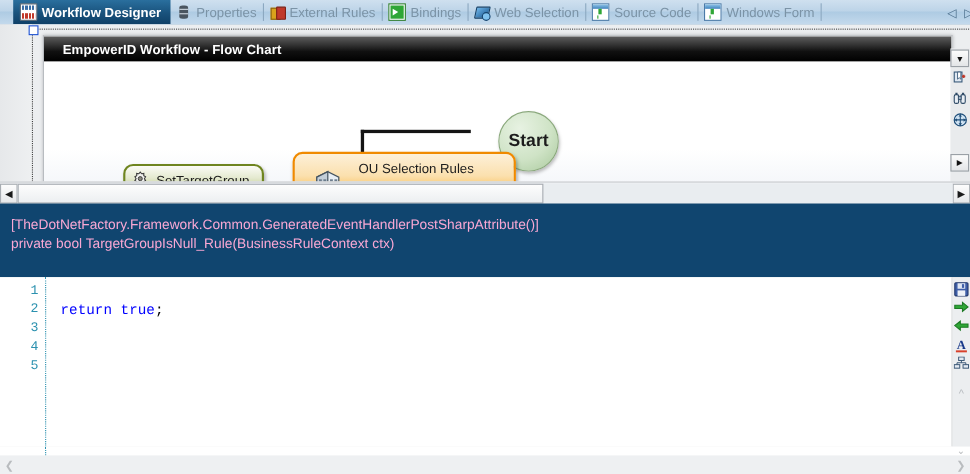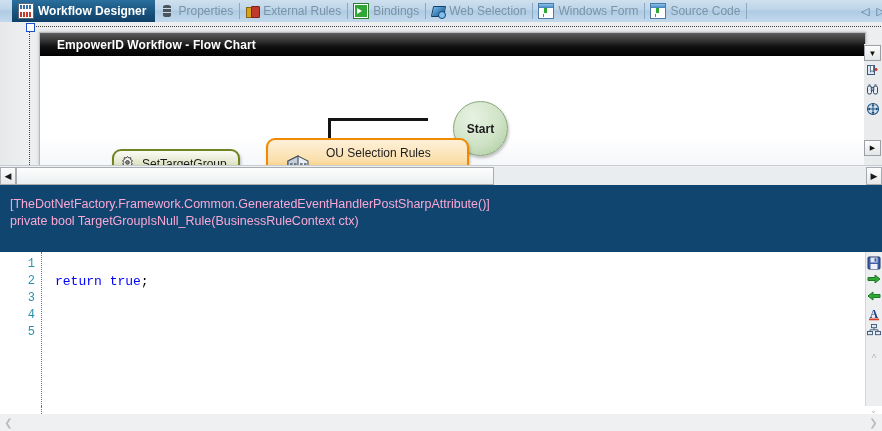--- a/index.html
+++ b/index.html
@@ -106,21 +106,21 @@
     background:linear-gradient(to bottom,#ffffff 0%,#ffffff 72%,#f5f7fa 100%);}
 
   
   .node{position:absolute;box-sizing:border-box;}
   .node-start{
     left:413px;top:45px;width:55px;height:55px;border-radius:50%;
     background:radial-gradient(circle at 35% 28%,#e7f2e2 0%,#cfe3c6 55%,#a9c99c 100%);
     border:1px solid #8aa87c;
     box-shadow:1px 2px 3px rgba(0,0,0,.25);
     display:flex;align-items:center;justify-content:center;
-    font-size:12px;font-weight:bold;color:#1c1c1c;
+    font-size:16px;font-weight:bold;color:#1c1c1c;
   }
   .node-ou{
     left:226px;top:82px;width:203px;height:48px;border-radius:9px;
     background:linear-gradient(to bottom,#fdf0d8 0%,#fbe0ae 45%,#f8a81c 100%);
     border:2px solid #f08a00;
     box-shadow:1px 2px 3px rgba(0,0,0,.25);
   }
   .node-ou .lbl{position:absolute;left:58px;top:6px;font-size:12px;color:#1c1c1c;}
   .node-stg{
     left:72px;top:93px;width:128px;height:40px;border-radius:9px;
@@ -233,27 +233,27 @@
     </div>
 
     <div class="tab">
       <span class="tabicon ic-ws"></span>
       <span>Web Selection</span>
       <span class="sep"></span>
     </div>
 
     <div class="tab">
       <span class="tabicon ic-form"></span>
+      <span>Source Code</span>
+      <span class="sep"></span>
+    </div>
+
+    <div class="tab">
+      <span class="tabicon ic-form"></span>
       <span>Windows Form</span>
-      <span class="sep"></span>
-    </div>
-
-    <div class="tab">
-      <span class="tabicon ic-form"></span>
-      <span>Source Code</span>
       <span class="sep"></span>
     </div>
 
     <div class="tabnav">
       <span>◁</span>
       <span>▷</span>
     </div>
   </div>
 
   <div class="designer">

